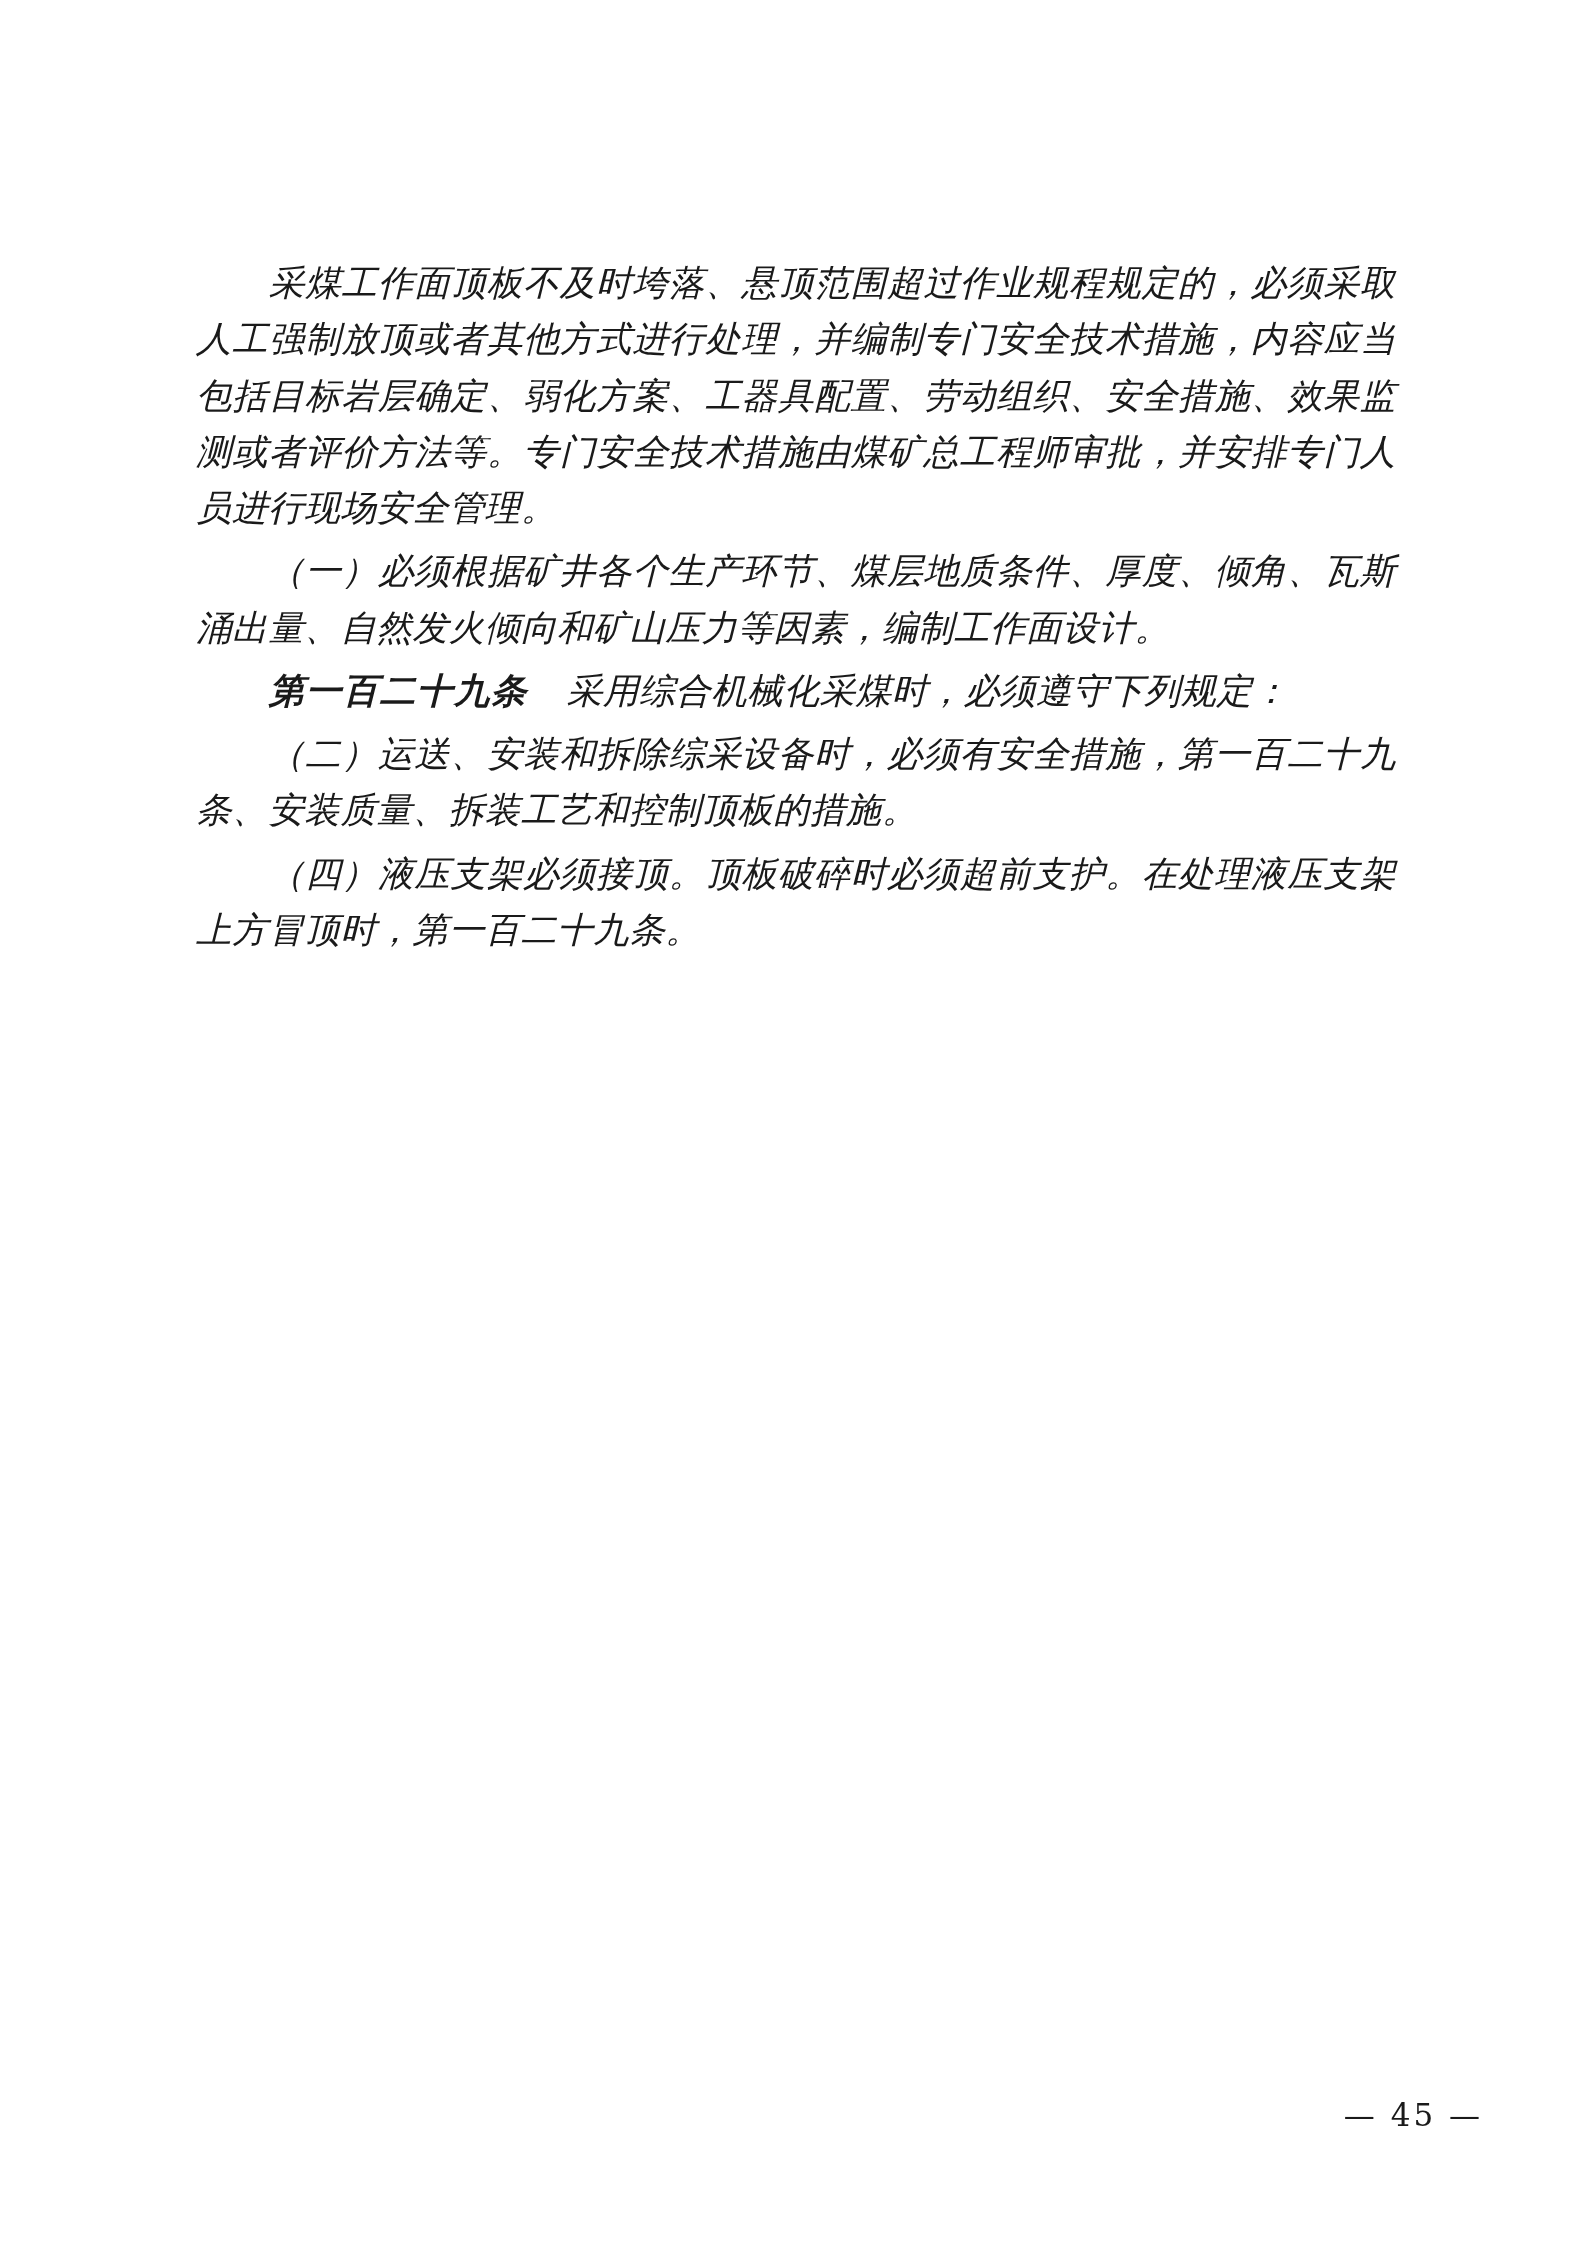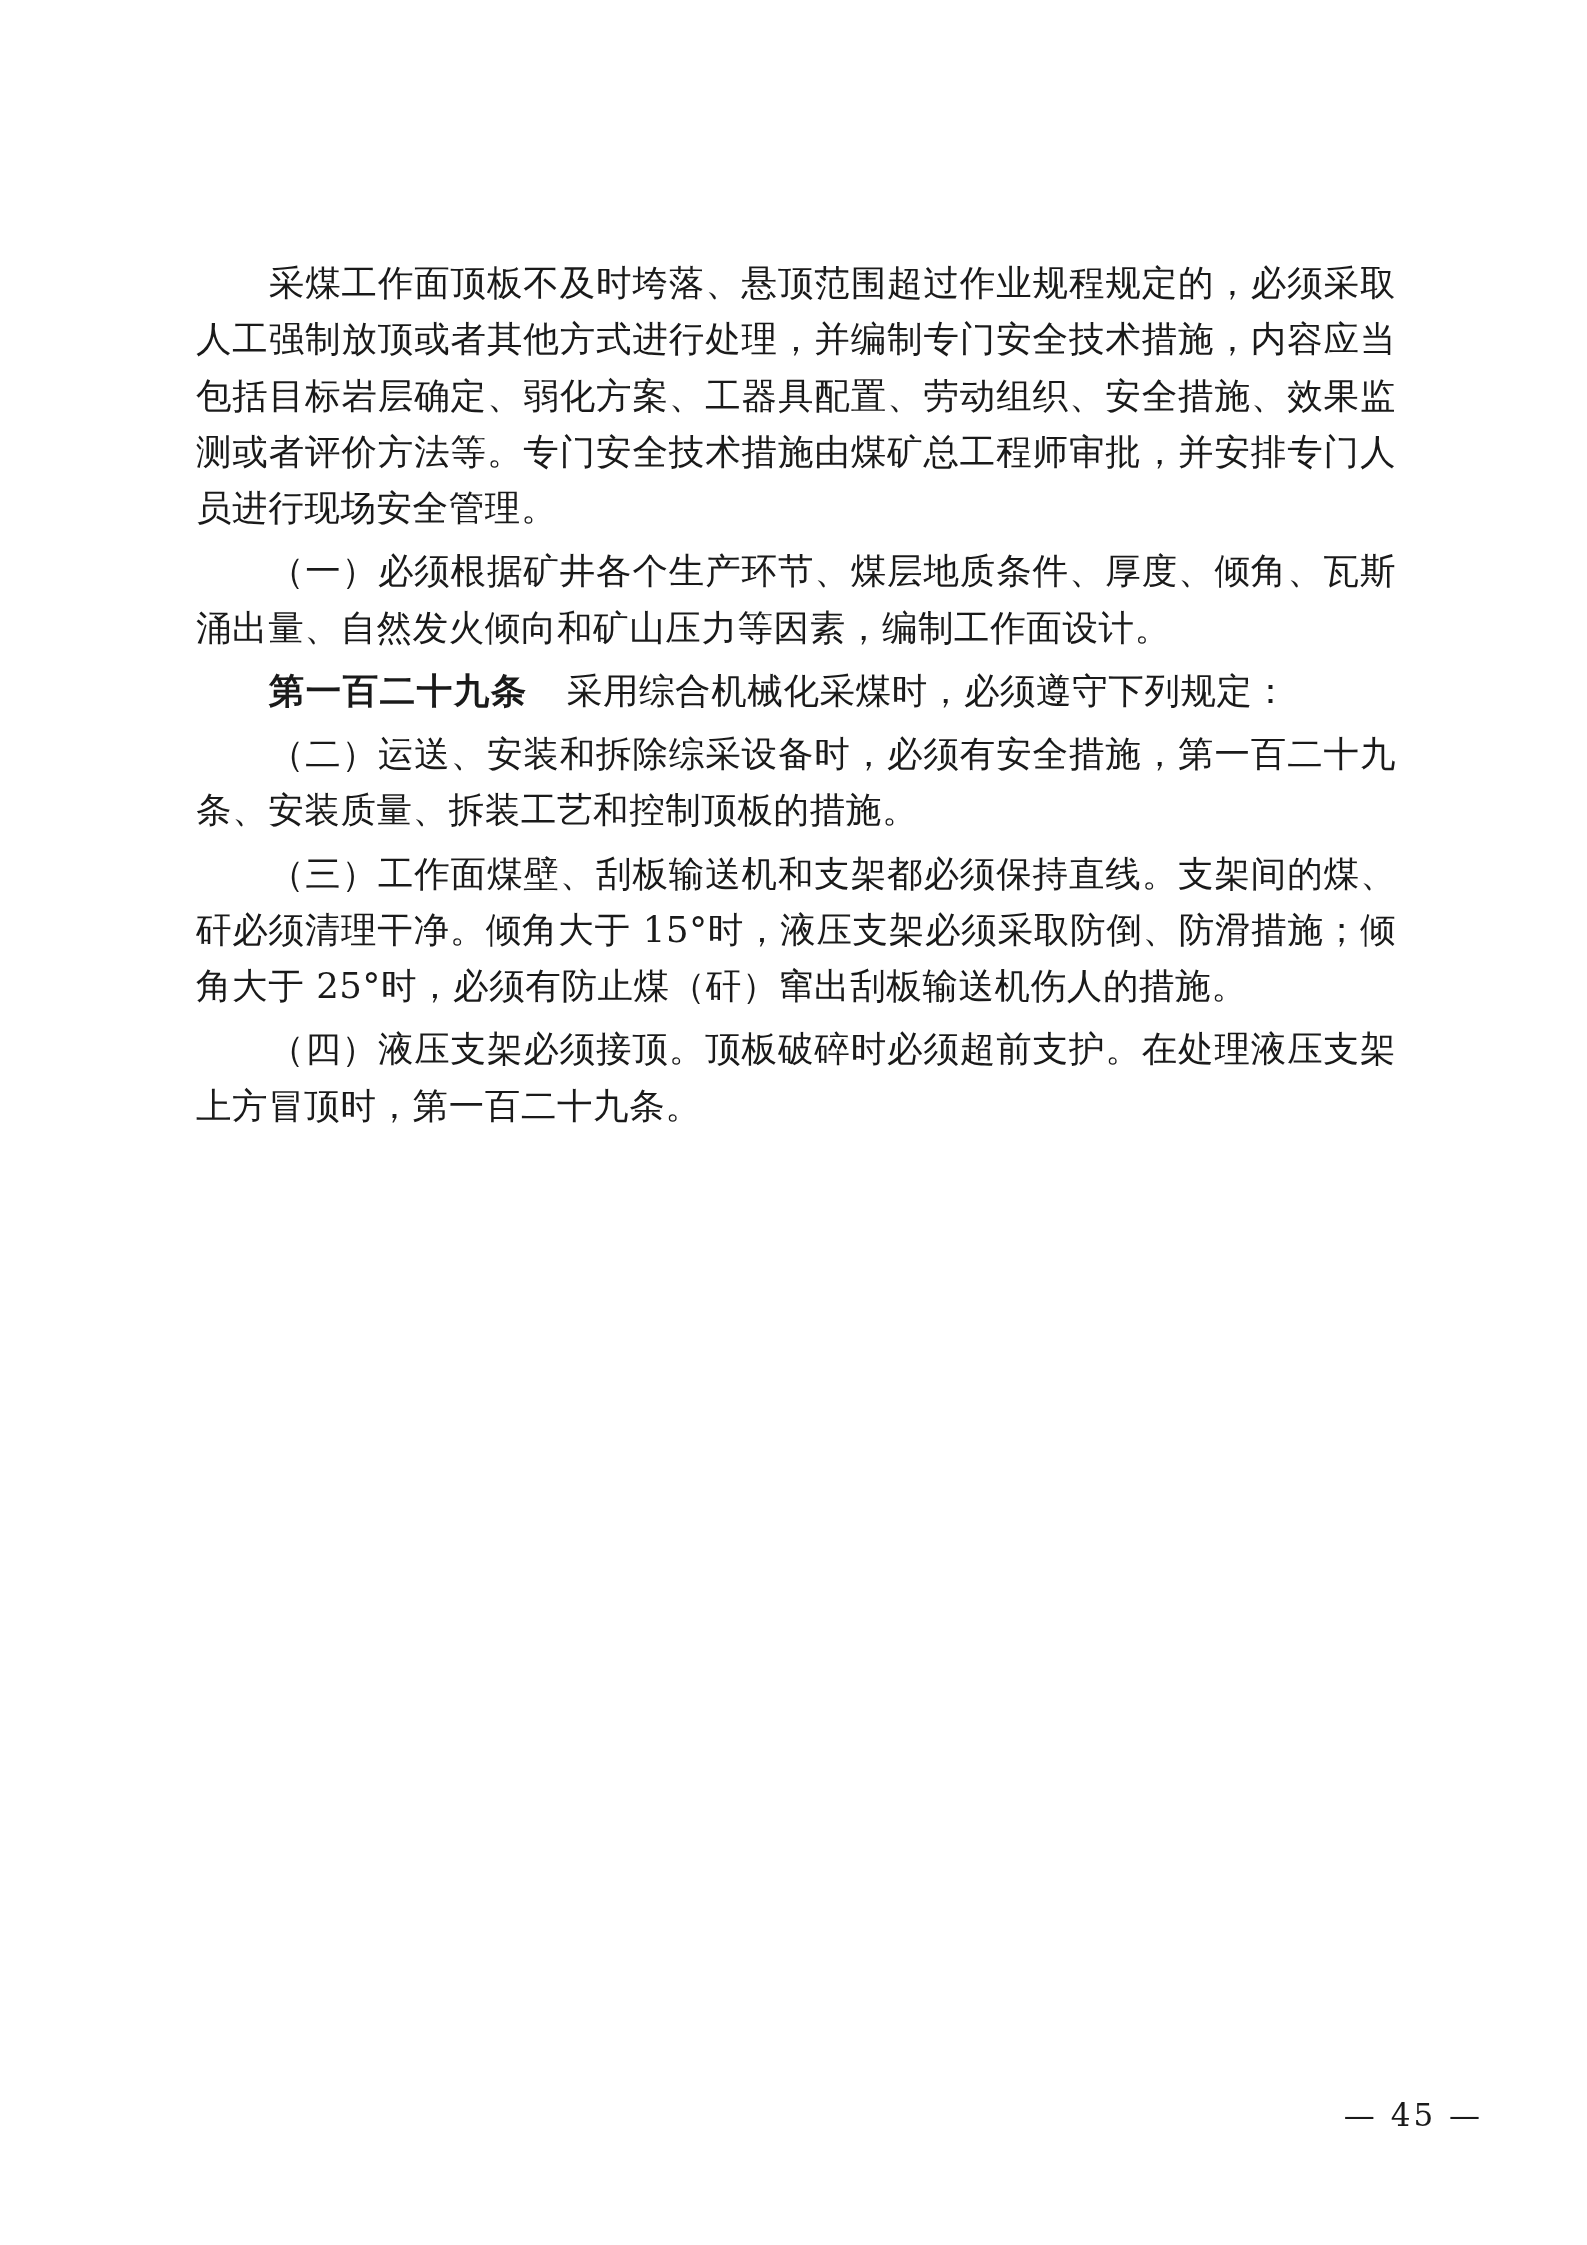--- a/index.html
+++ b/index.html
@@ -27,20 +27,21 @@
     margin: 0 0 7px 0;
     font-size: 35.5px;
     line-height: 1.585;
     text-align: justify;
     text-justify: inter-ideograph;
     letter-spacing: 0.6px;
     font-weight: 400;
   }
   p.indent {
     text-indent: 2.05em;
+    font-style: italic;
   }
   .artnum {
     font-weight: 700;
     letter-spacing: 1.5px;
   }
   .gap {
     display: inline-block;
     width: 1.1em;
   }
   .footer {
@@ -64,21 +65,20 @@
 
     <p class="indent">采煤工作面顶板不及时垮落、悬顶范围超过作业规程规定的，必须采取人工强制放顶或者其他方式进行处理，并编制专门安全技术措施，内容应当包括目标岩层确定、弱化方案、工器具配置、劳动组织、安全措施、效果监测或者评价方法等。专门安全技术措施由煤矿总工程师审批，并安排专门人员进行现场安全管理。</p>
 
 
     <p class="indent">（一）必须根据矿井各个生产环节、煤层地质条件、厚度、倾角、瓦斯涌出量、自然发火倾向和矿山压力等因素，编制工作面设计。</p>
 
     <p class="indent"><span class="artnum">第一百二十九条</span><span class="gap"></span><span>采用综合机械化采煤时，必须遵守下列规定：</span></p>
 
     <p class="indent">（二）运送、安装和拆除综采设备时，必须有安全措施，第一百二十九条、安装质量、拆装工艺和控制顶板的措施。</p>
 
-    <p class="indent">（三）工作面煤壁、刮板输送机和支架都必须保持直线。支架间的煤、矸必须清理干净。倾角大于 15°时，液压支架必须采取防倒、防滑措施；倾角大于 25°时，必须有防止煤（矸）窜出刮板输送机伤人的措施。</p>
 
     <p class="indent">（四）液压支架必须接顶。顶板破碎时必须超前支护。在处理液压支架上方冒顶时，第一百二十九条。</p>
 
 
   </div>
 
   <div class="footer">—  45  —</div>
 </div>
 
 </body></html>

